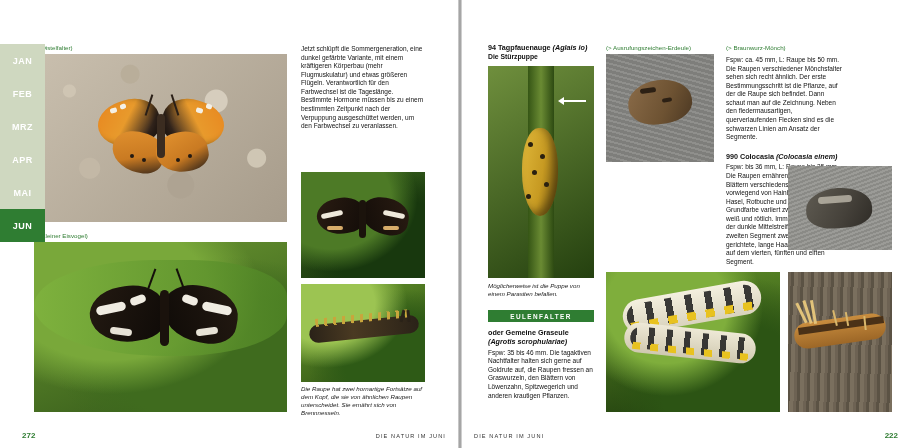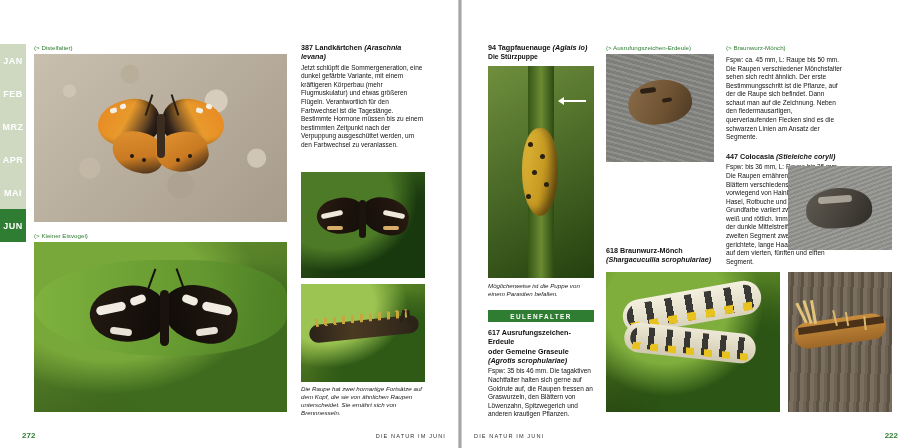--- a/index.html
+++ b/index.html
@@ -19,21 +19,21 @@
     background: linear-gradient(to right, #d8d8d8, #9a9a9a 45%, #9a9a9a 55%, #e2e2e2);
     z-index: 30;
   }
 
   
   .month-rail {
     position: absolute; left: 0; top: 0; width: 26px; height: 448px;
     z-index: 12;
   }
   .month-tab {
-    width: 26px; height: 33px;
+    width: 45px; height: 33px;
     color: #ffffff;
     font-size: 9px; font-weight: bold; letter-spacing: 0.5px;
     display: flex; align-items: center; justify-content: center;
     background: #cfd8c0;
   }
   .month-tab.active { background: #2f7d32; }
   .month-rail .m0 { margin-top: 44px; }
 
   
   .cap { font-size: 6.2px; color: #2f7d32; line-height: 1.25; }
@@ -188,25 +188,20 @@
           <div style="position:absolute;left:20px;top:48px;width:22px;height:7px;background:#e7e2d6;border-radius:4px;transform:rotate(8deg);"></div>
           <div style="position:absolute;left:106px;top:48px;width:22px;height:7px;background:#e7e2d6;border-radius:4px;transform:rotate(-8deg);"></div>
           <div style="position:absolute;left:70px;top:10px;width:9px;height:56px;background:#1a120c;border-radius:5px;"></div>
           <div style="position:absolute;left:60px;top:-12px;width:1.6px;height:26px;background:#15100b;transform:rotate(20deg);"></div>
           <div style="position:absolute;left:90px;top:-12px;width:1.6px;height:26px;background:#15100b;transform:rotate(-20deg);"></div>
         </div>
       </div>
     </div>
 
     <div style="position:absolute;left:301px;top:43px;width:124px;">
-      <div class="hd">
-        <span>387</span>
-        <span>Landkärtchen</span>
-        <i>(Araschnia levana)</i>
-      </div>
       <div class="txt" style="margin-top:2px;">Jetzt schlüpft die Sommergeneration, eine dunkel gefärbte Variante, mit einem kräftigeren Körperbau (mehr Flugmuskulatur) und etwas größeren Flügeln. Verantwortlich für den Farbwechsel ist die Tageslänge. Bestimmte Hormone müssen bis zu einem bestimmten Zeitpunkt nach der Verpuppung ausgeschüttet werden, um den Farbwechsel zu veranlassen.</div>
     </div>
 
     <div class="photo ph-darkleaf" style="left:301px;top:172px;width:124px;height:106px;">
       <div class="inner" style="position:relative;">
         <div class="bfly" style="left:16px;top:24px;width:92px;height:56px;">
           <div class="wing" style="left:0;top:2px;width:48px;height:36px;transform:rotate(-12deg);background:linear-gradient(120deg,#2a1c12,#120c08);"></div>
           <div class="wing" style="left:44px;top:2px;width:48px;height:36px;transform:rotate(12deg);background:linear-gradient(240deg,#2a1c12,#120c08);"></div>
           <div style="position:absolute;left:4px;top:16px;width:22px;height:5px;background:#efe9db;border-radius:3px;transform:rotate(-12deg);"></div>
           <div style="position:absolute;left:66px;top:16px;width:22px;height:5px;background:#efe9db;border-radius:3px;transform:rotate(12deg);"></div>
@@ -261,46 +256,35 @@
         <div style="position:absolute;left:72px;top:34px;width:26px;height:2px;background:#ffffff;"></div>
         <div style="position:absolute;left:70px;top:31px;width:0;height:0;border-top:4px solid transparent;border-bottom:4px solid transparent;border-right:6px solid #ffffff;"></div>
       </div>
     </div>
 
     <div class="cap-b" style="position:absolute;left:28px;top:282px;width:106px;">Möglicherweise ist die Puppe von einem Parasiten befallen.</div>
 
     <div class="label-bar" style="position:absolute;left:28px;top:310px;width:106px;">EULENFALTER</div>
 
     <div style="position:absolute;left:28px;top:328px;width:106px;">
-      <div class="hd">
-        <span>617</span>
-        <span>Ausrufungszeichen-Erdeule</span>
-      </div>
       <div class="hd">oder Gemeine Graseule</div>
       <div class="hd ital">(Agrotis scrophulariae)</div>
       <div class="txt" style="margin-top:2px;">Fspw: 35 bis 46 mm. Die tagaktiven Nachtfalter halten sich gerne auf Goldrute auf, die Raupen fressen an Graswurzeln, den Blättern von Löwenzahn, Spitzwegerich und anderen krautigen Pflanzen.</div>
     </div>
 
     <div class="cap" style="position:absolute;left:146px;top:44px;">(&gt; Ausrufungszeichen-Erdeule)</div>
     <div class="photo ph-stone" style="left:146px;top:54px;width:108px;height:108px;">
       <div class="inner" style="position:relative;">
         <div style="position:absolute;left:22px;top:26px;width:64px;height:44px;border-radius:50% 50% 44% 44%;
              background:linear-gradient(120deg,#8b6c49,#6d5232 60%,#4a3722);transform:rotate(-8deg);"></div>
         <div style="position:absolute;left:34px;top:34px;width:16px;height:5px;background:#2c2014;border-radius:3px;transform:rotate(-8deg);"></div>
         <div style="position:absolute;left:56px;top:44px;width:10px;height:4px;background:#2c2014;border-radius:2px;transform:rotate(-8deg);"></div>
       </div>
     </div>
 
-    <div style="position:absolute;left:146px;top:246px;width:108px;">
-      <div class="hd">
-        <span>618</span>
-        <span>Braunwurz-Mönch</span>
-      </div>
-      <div class="hd ital">(Shargacucullia scrophulariae)</div>
-    </div>
 
     <div class="photo ph-mustardleaf" style="left:146px;top:272px;width:174px;height:140px;">
       <div class="inner" style="position:relative;">
         <div style="position:absolute;left:16px;top:18px;width:140px;height:34px;background:linear-gradient(180deg,#f4f0df,#d9d3bd);border-radius:18px;transform:rotate(-10deg);"></div>
         <div style="position:absolute;left:20px;top:22px;width:132px;height:26px;
              background:repeating-linear-gradient(90deg,#1a1a1a 0 7px,transparent 7px 20px);border-radius:14px;transform:rotate(-10deg);opacity:.85;"></div>
         <div style="position:absolute;left:24px;top:40px;width:126px;height:8px;
              background:repeating-linear-gradient(90deg,#e8c21f 0 9px,transparent 9px 19px);transform:rotate(-10deg);"></div>
         <div style="position:absolute;left:18px;top:56px;width:132px;height:30px;background:linear-gradient(180deg,#eee9d6,#cfc8b0);border-radius:16px;transform:rotate(6deg);"></div>
         <div style="position:absolute;left:24px;top:60px;width:124px;height:22px;
@@ -308,23 +292,23 @@
         <div style="position:absolute;left:26px;top:76px;width:120px;height:7px;
              background:repeating-linear-gradient(90deg,#e8c21f 0 8px,transparent 8px 18px);transform:rotate(6deg);"></div>
       </div>
     </div>
 
     <div class="cap" style="position:absolute;left:266px;top:44px;">(&gt; Braunwurz-Mönch)</div>
     <div class="txt" style="position:absolute;left:266px;top:56px;width:118px;">Fspw: ca. 45 mm, L: Raupe bis 50 mm. Die Raupen verschiedener Mönchsfalter sehen sich recht ähnlich. Der erste Bestimmungsschritt ist die Pflanze, auf der die Raupe sich befindet. Dann schaut man auf die Zeichnung. Neben den fledermausartigen, querverlaufenden Flecken sind es die schwarzen Linien am Ansatz der Segmente.</div>
 
     <div style="position:absolute;left:266px;top:152px;width:118px;">
       <div class="hd">
-        <span>447</span>
+        <span>990</span>
         <span>Colocasia</span>
-        <i>(Stieleiche coryli)</i>
+        <i>(Colocasia einem)</i>
       </div>
       <div class="txt" style="margin-top:2px;">Fspw: bis 36 mm, L: Raupe bis 35 mm. Die Raupen ernähren sich von den Blättern verschiedenster Laubbäume, vorwiegend von Hainbuche, Gemeiner Hasel, Rotbuche und Stieleiche. Die Grundfarbe variiert zwischen braun, weiß und rötlich. Immer vorhanden ist der dunkle Mittelstreifen, der schon am zweiten Segment zwei nach vorne gerichtete, lange Haarbüschel, kürzere auf dem vierten, fünften und elften Segment.</div>
     </div>
 
     <div class="photo ph-stonelight" style="left:328px;top:166px;width:104px;height:84px;">
       <div class="inner" style="position:relative;">
         <div style="position:absolute;left:18px;top:22px;width:66px;height:40px;border-radius:50% 50% 40% 40%;
              background:linear-gradient(120deg,#5f5b52,#45413a 60%,#2e2b26);transform:rotate(-4deg);"></div>
         <div style="position:absolute;left:30px;top:30px;width:34px;height:7px;background:#cfc9bb;border-radius:4px;transform:rotate(-4deg);opacity:.7;"></div>
       </div>

